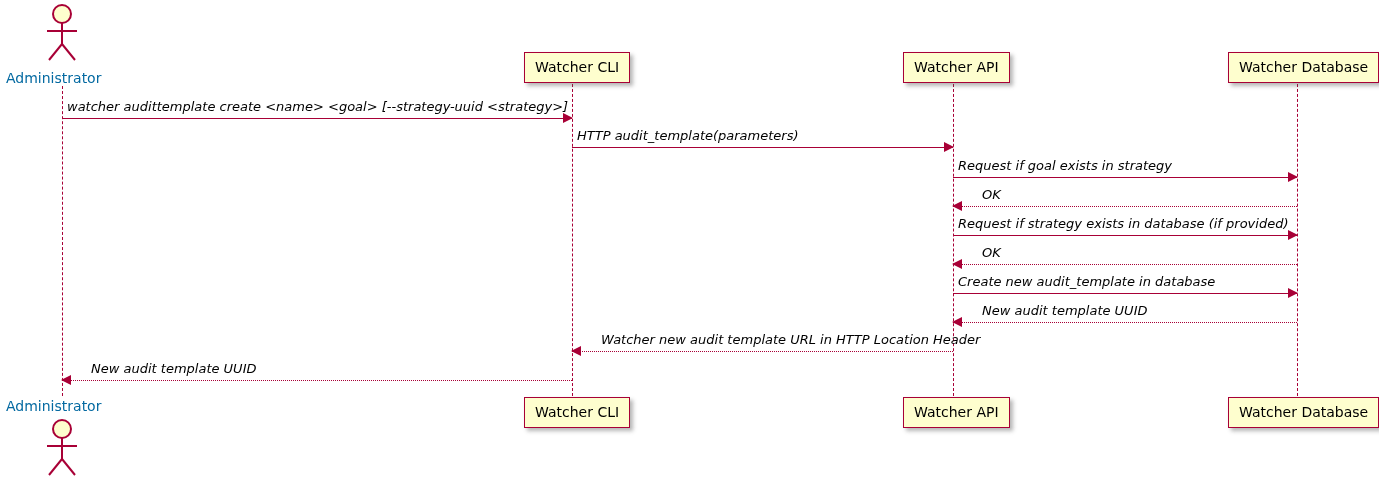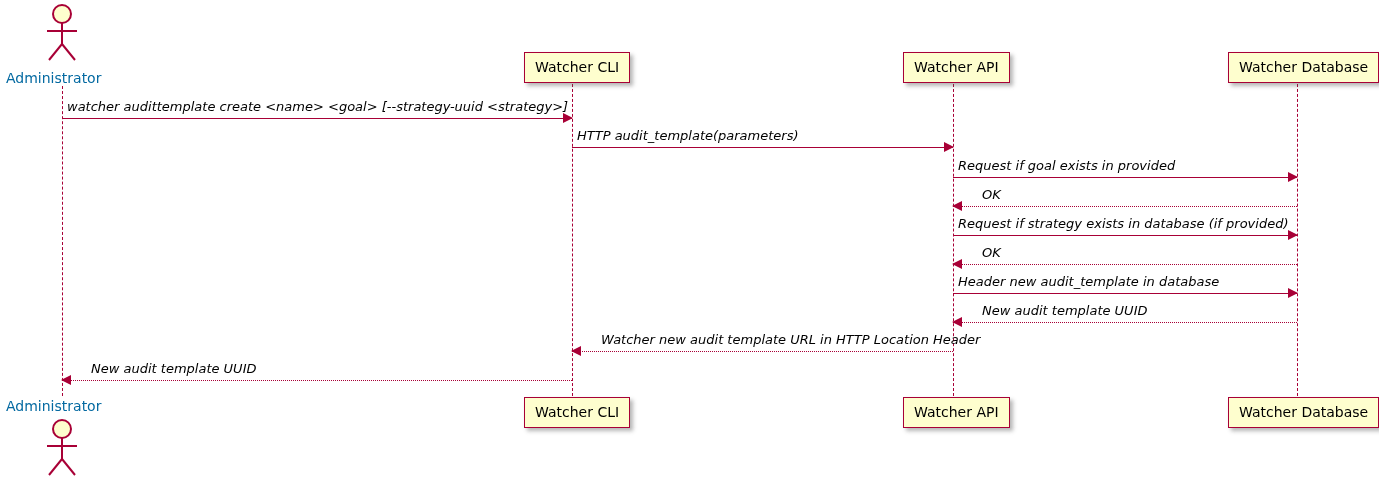--- a/index.html
+++ b/index.html
@@ -139,21 +139,21 @@
 
   <div class="msg to-right" style="left:572px; width:381px; top:147px;">
     <div class="line"></div>
     <div class="head"></div>
     <div class="label">HTTP audit_template(parameters)</div>
   </div>
 
   <div class="msg to-right" style="left:953px; width:344px; top:177px;">
     <div class="line"></div>
     <div class="head"></div>
-    <div class="label">Request if goal exists in provided</div>
+    <div class="label">Request if goal exists in strategy</div>
   </div>
 
   <div class="msg to-left dotted" style="left:953px; width:344px; top:206px;">
     <div class="line"></div>
     <div class="head"></div>
     <div class="label">OK</div>
   </div>
 
   <div class="msg to-right" style="left:953px; width:344px; top:235px;">
     <div class="line"></div>
@@ -163,21 +163,21 @@
 
   <div class="msg to-left dotted" style="left:953px; width:344px; top:264px;">
     <div class="line"></div>
     <div class="head"></div>
     <div class="label">OK</div>
   </div>
 
   <div class="msg to-right" style="left:953px; width:344px; top:293px;">
     <div class="line"></div>
     <div class="head"></div>
-    <div class="label">Header new audit_template in database</div>
+    <div class="label">Create new audit_template in database</div>
   </div>
 
   <div class="msg to-left dotted" style="left:953px; width:344px; top:322px;">
     <div class="line"></div>
     <div class="head"></div>
     <div class="label">New audit template UUID</div>
   </div>
 
   <div class="msg to-left dotted" style="left:572px; width:381px; top:351px;">
     <div class="line"></div>

